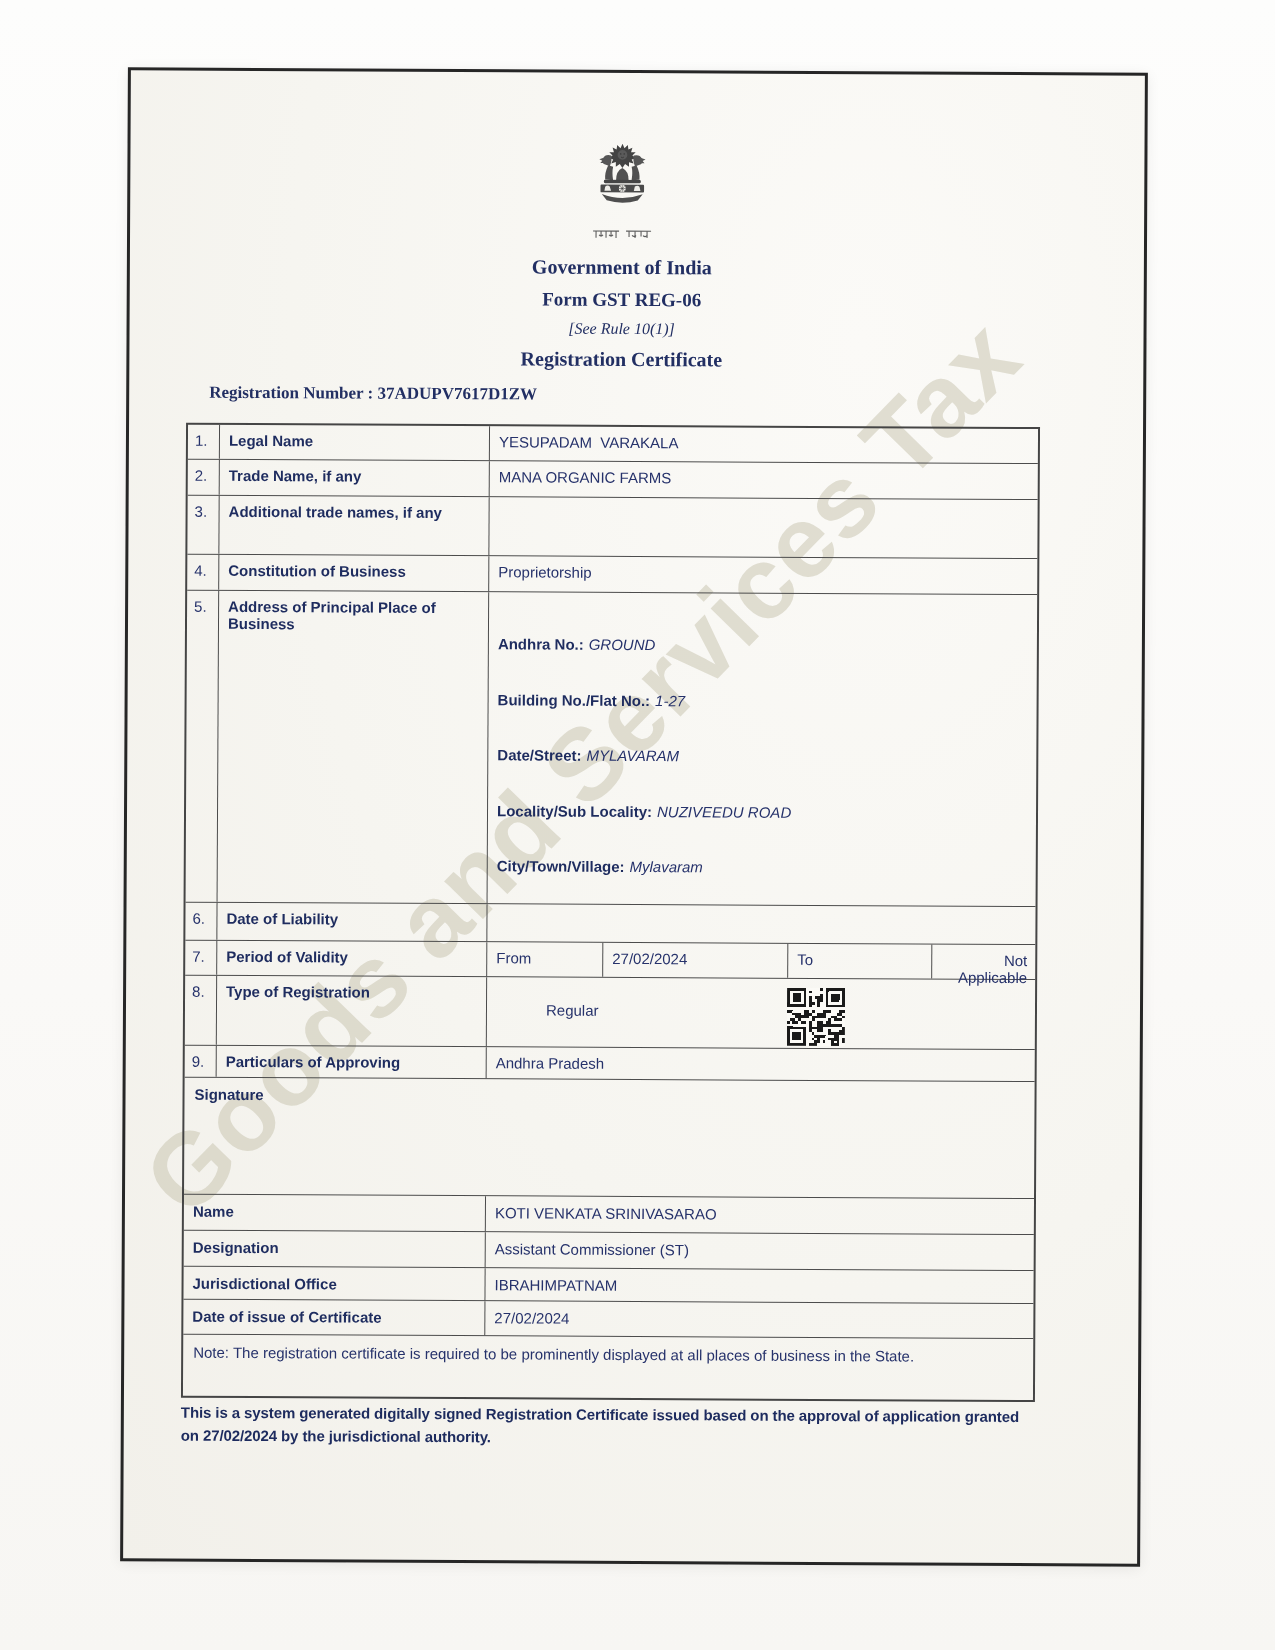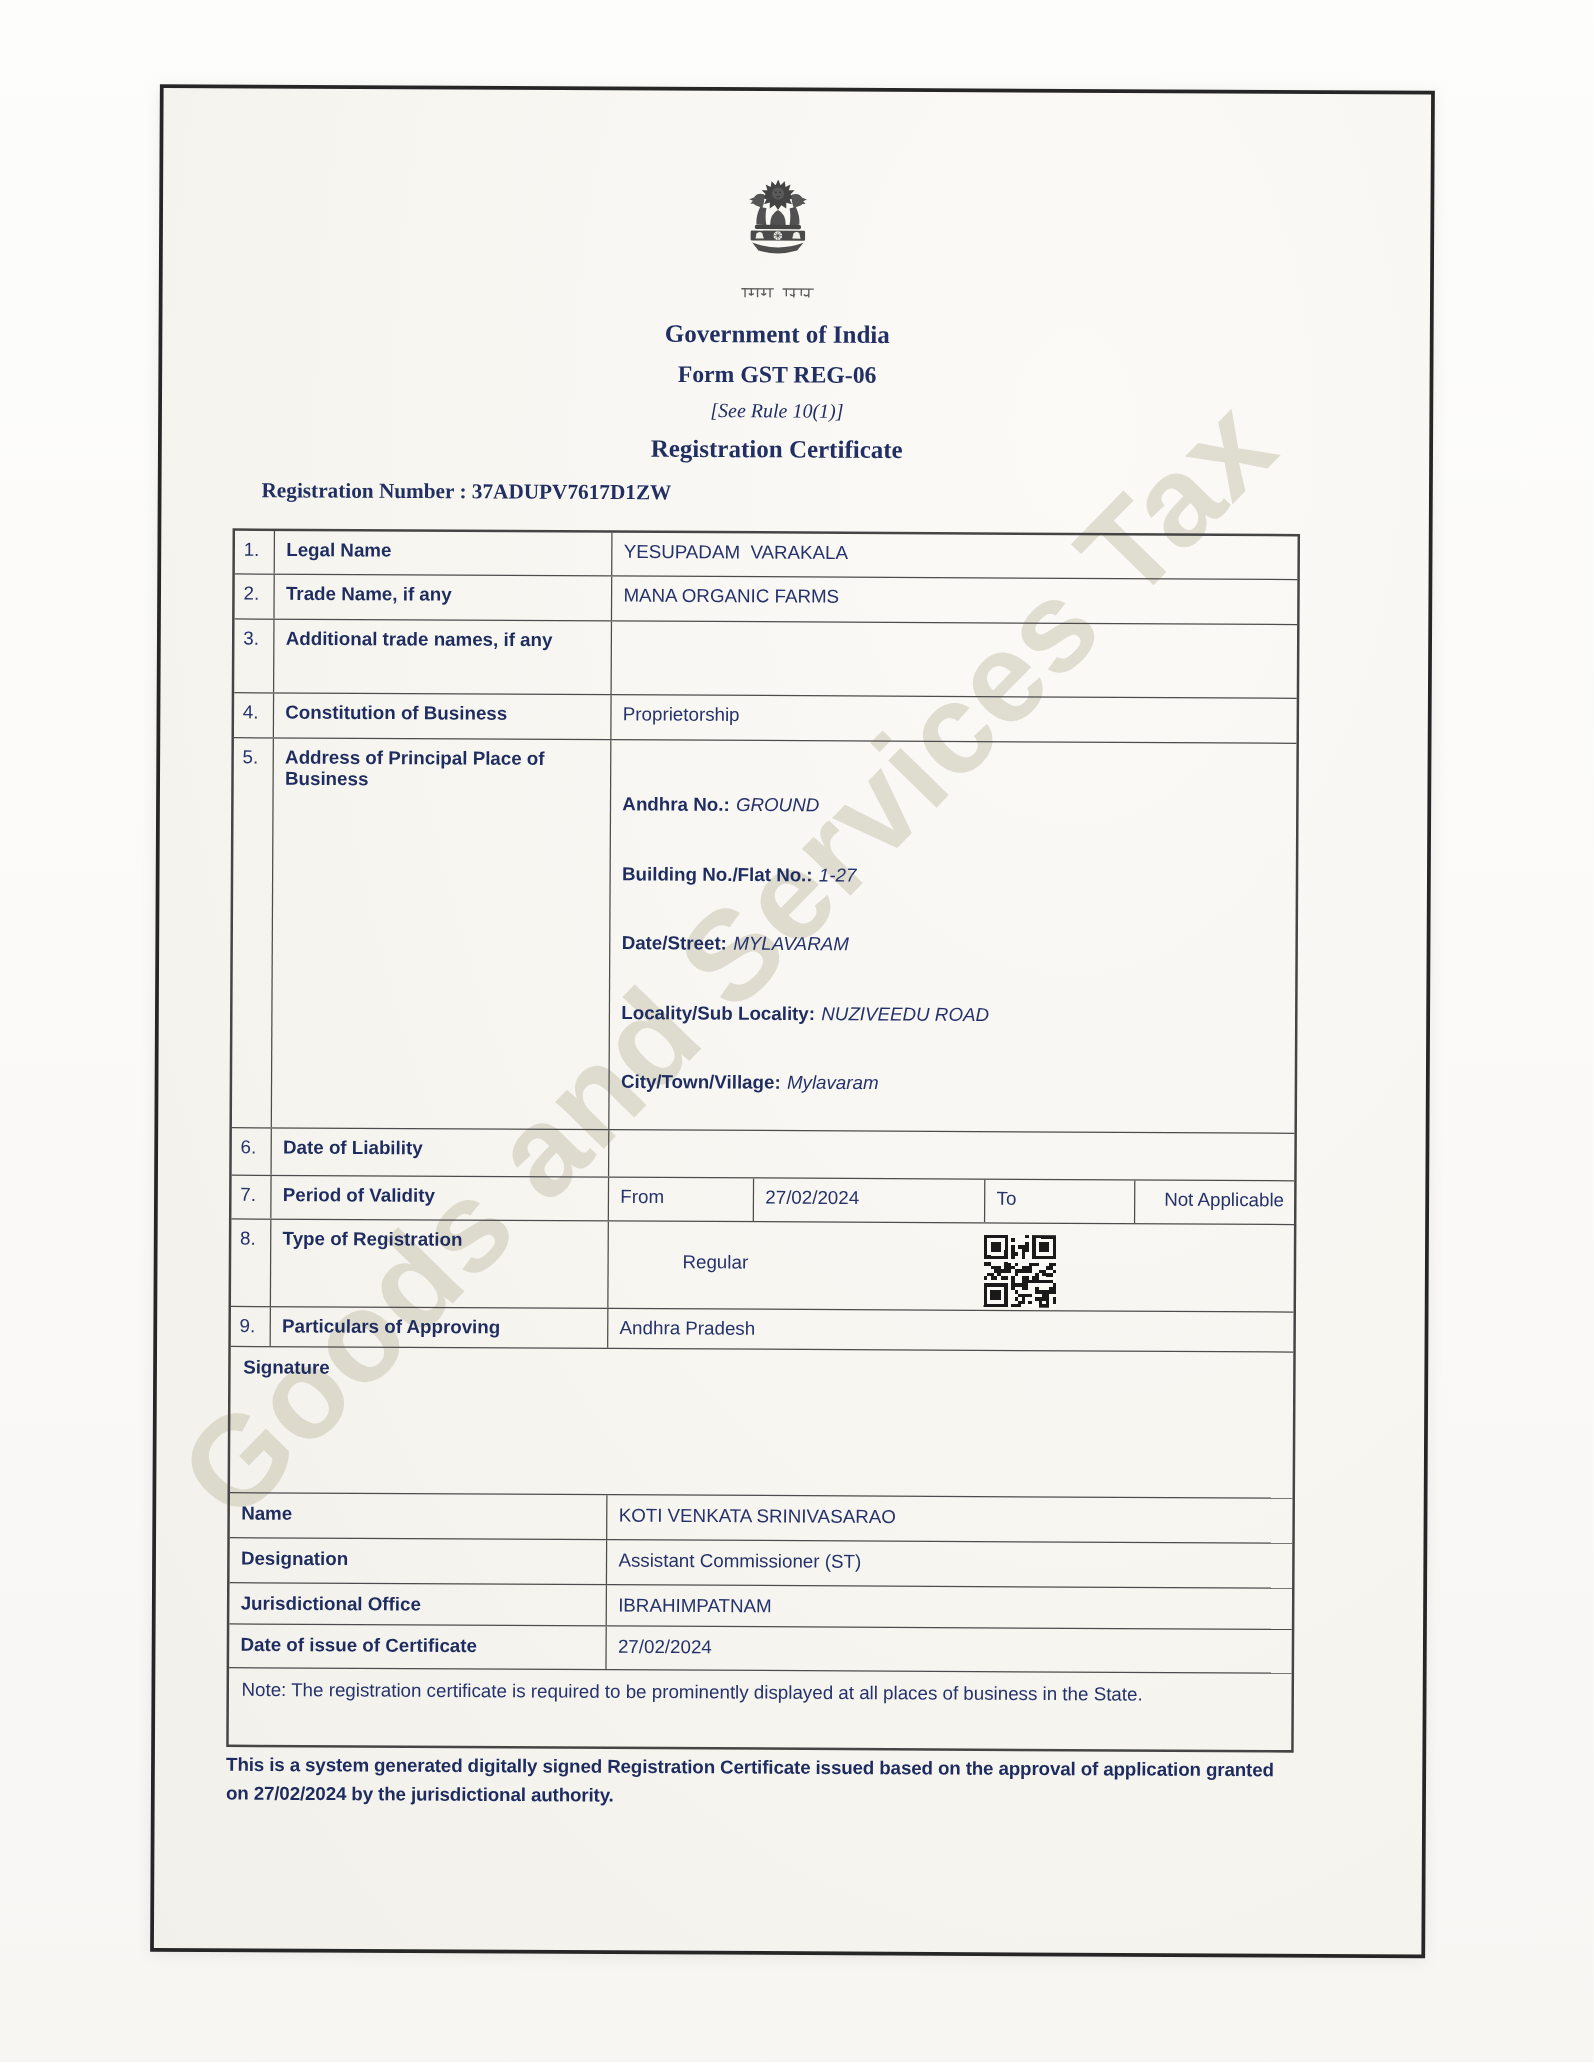--- a/index.html
+++ b/index.html
@@ -164,21 +164,21 @@
           <div class="c cno">6.</div>
           <div class="c clbl">Date of Liability</div>
           <div class="c cval"></div>
         </div>
 
         <div class="tr h-r7">
           <div class="c cno">7.</div>
           <div class="c clbl">Period of Validity</div>
           <div class="subcell" style="width:116px">From</div>
           <div class="subcell" style="width:185px">27/02/2024</div>
-          <div class="subcell" style="width:120px">To</div>
+          <div class="subcell" style="width:144px">To</div>
           <div class="subcell" style="flex:1">Not Applicable</div>
         </div>
 
         <div class="tr h-r8">
           <div class="c cno">8.</div>
           <div class="c clbl">Type of Registration</div>
           <div class="c cval" style="position:relative">
             <span>Regular</span>
             <svg id="qr" class="qr" width="58" height="58" viewBox="0 0 21 21" shape-rendering="crispEdges" fill="#1a1a1a">
                 <rect x="0" y="0" width="21" height="21" fill="#fbfaf6"></rect>

